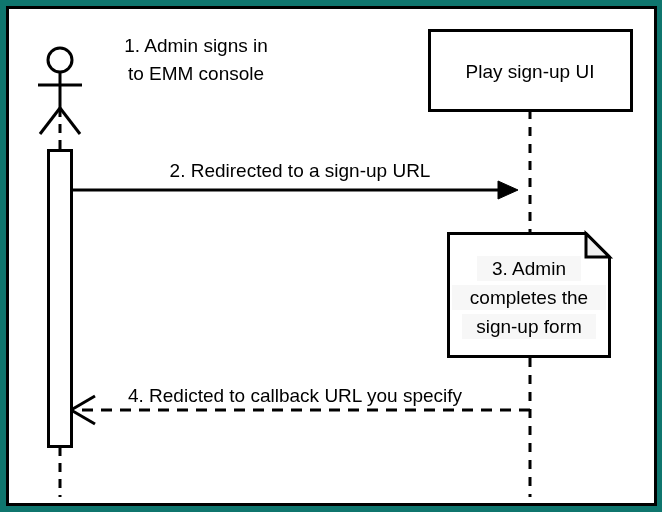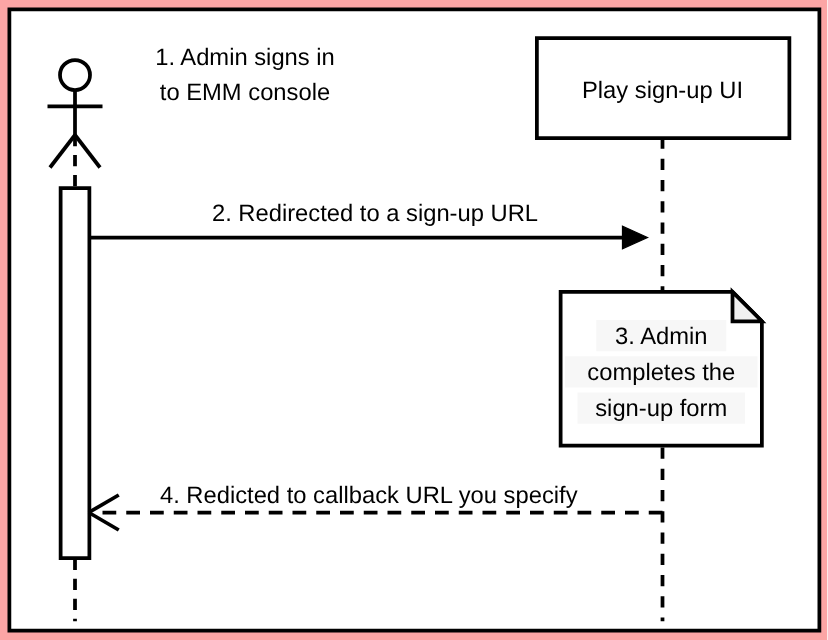--- a/index.html
+++ b/index.html
@@ -7,21 +7,21 @@
     padding: 0;
     background: #ffffff;
   }
   body {
     font-family: "Liberation Sans", sans-serif;
   }
   #canvas {
     position: relative;
     width: 662px;
     height: 512px;
-    background: #fca5a5;
+    background: #0f766e;
     overflow: hidden;
     text-align: right;
   }
   #diagram-svg {
     position: absolute;
     left: 0;
     top: 0;
     width: 662px;
     height: 512px;
   }

